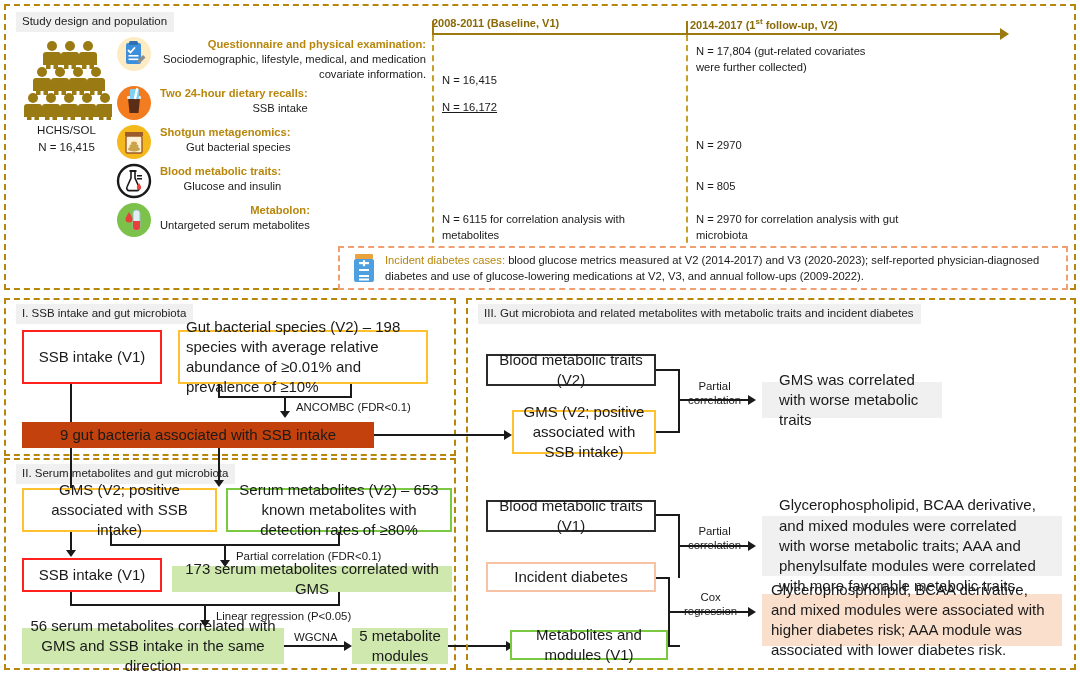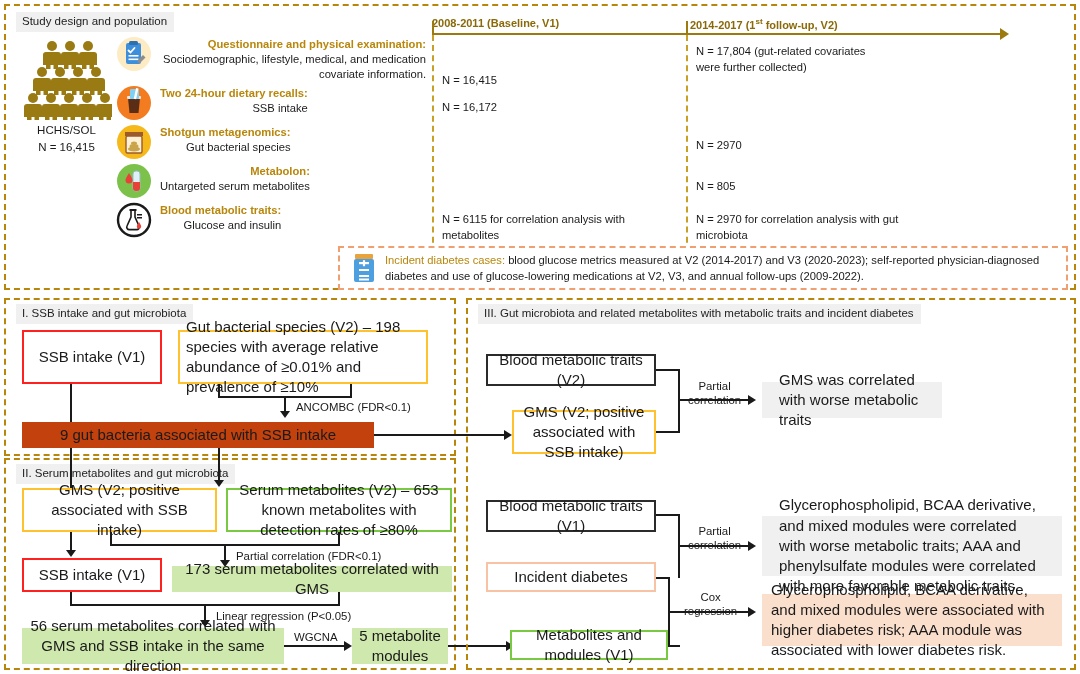--- a/index.html
+++ b/index.html
@@ -208,62 +208,62 @@
       </div>
       <div class="itxt">
         <span class="ihead">Shotgun metagenomics:</span><br>
         <span class="isub">Gut bacterial species</span>
       </div>
     </div>
 
     <div class="irow">
       <div class="ic">
         <svg viewBox="0 0 36 36" width="36" height="36">
-          <circle cx="18" cy="18" r="17" fill="#7cc24a"></circle>
-          <rect x="17" y="8" width="7" height="20" rx="3" fill="#dff0f8" stroke="#9fb8c4" stroke-width="1"></rect>
-          <path d="M17 19h7v6a3 3 0 0 1-3 3h-1a3 3 0 0 1-3-3z" fill="#e8413a"></path>
-          <path d="M13 10c2 3.5 3.5 5.5 3.5 7a3.5 3.5 0 1 1-7 0c0-1.5 1.5-3.5 3.5-7z" fill="#e8413a"></path>
-        </svg>
-      </div>
-      <div class="itxt">
-        <span class="ihead">Metabolon:</span><br>
-        <span class="isub">Untargeted serum metabolites</span>
-      </div>
-    </div>
-
-    <div class="irow">
-      <div class="ic">
-        <svg viewBox="0 0 36 36" width="36" height="36">
           <circle cx="18" cy="18" r="16" fill="#fff" stroke="#1a1a1a" stroke-width="2.4"></circle>
           <path d="M15 8v7l-4 9a2.5 2.5 0 0 0 2.3 3.6h7.4A2.5 2.5 0 0 0 23 24l-4-9V8z" fill="#fff" stroke="#1a1a1a" stroke-width="1.6"></path>
           <rect x="13.5" y="7" width="7" height="2" fill="#1a1a1a"></rect>
           <rect x="21" y="12" width="5" height="1.5" fill="#1a1a1a"></rect>
           <rect x="21" y="15" width="5" height="1.5" fill="#1a1a1a"></rect>
           <path d="M23 20c1.4 2.4 2.2 3.7 2.2 4.6a2.2 2.2 0 1 1-4.4 0c0-.9.8-2.2 2.2-4.6z" fill="#e8413a"></path>
         </svg>
       </div>
       <div class="itxt">
         <span class="ihead">Blood metabolic traits:</span><br>
         <span class="isub">Glucose and insulin</span>
       </div>
     </div>
+
+    <div class="irow">
+      <div class="ic">
+        <svg viewBox="0 0 36 36" width="36" height="36">
+          <circle cx="18" cy="18" r="17" fill="#7cc24a"></circle>
+          <rect x="17" y="8" width="7" height="20" rx="3" fill="#dff0f8" stroke="#9fb8c4" stroke-width="1"></rect>
+          <path d="M17 19h7v6a3 3 0 0 1-3 3h-1a3 3 0 0 1-3-3z" fill="#e8413a"></path>
+          <path d="M13 10c2 3.5 3.5 5.5 3.5 7a3.5 3.5 0 1 1-7 0c0-1.5 1.5-3.5 3.5-7z" fill="#e8413a"></path>
+        </svg>
+      </div>
+      <div class="itxt">
+        <span class="ihead">Metabolon:</span><br>
+        <span class="isub">Untargeted serum metabolites</span>
+      </div>
+    </div>
   </div>
 
   <div class="tl-label" style="left:432px;top:17px;">2008-2011 (Baseline, V1)</div>
   <div class="tl-label" style="left:690px;top:17px;"><span>2014-2017 (1</span><sup style="font-size:8px;">st</sup><span> follow-up, V2)</span></div>
 
   <div class="tl-axis"></div>
   <div class="tl-arrow"></div>
   <div class="tl-tick" style="left:432px;"></div>
   <div class="tl-tick" style="left:686px;"></div>
   <div class="tl-dash" style="left:432px;height:248px;"></div>
   <div class="tl-dash" style="left:686px;height:248px;"></div>
 
   <div class="ncell" style="left:442px;top:72px;width:230px;">N = 16,415</div>
-  <div class="ncell" style="left:442px;top:99px;width:230px;">N = 16,172</div>
+  <div class="ncell" style="left:442px;top:99px;width:230px;text-decoration:underline;">N = 16,172</div>
   <div class="ncell" style="left:442px;top:211px;width:210px;">N = 6115 for correlation analysis with metabolites</div>
 
   <div class="ncell" style="left:696px;top:43px;width:170px;">N = 17,804 (gut-related covariates were further collected)</div>
   <div class="ncell" style="left:696px;top:137px;width:190px;">N = 2970</div>
   <div class="ncell" style="left:696px;top:178px;width:190px;">N = 805</div>
   <div class="ncell" style="left:696px;top:211px;width:210px;">N = 2970 for correlation analysis with gut microbiota</div>
 
   <div class="panel-inc"></div>
   <div class="inc-ic">
     <svg viewBox="0 0 24 28" width="24" height="28">

